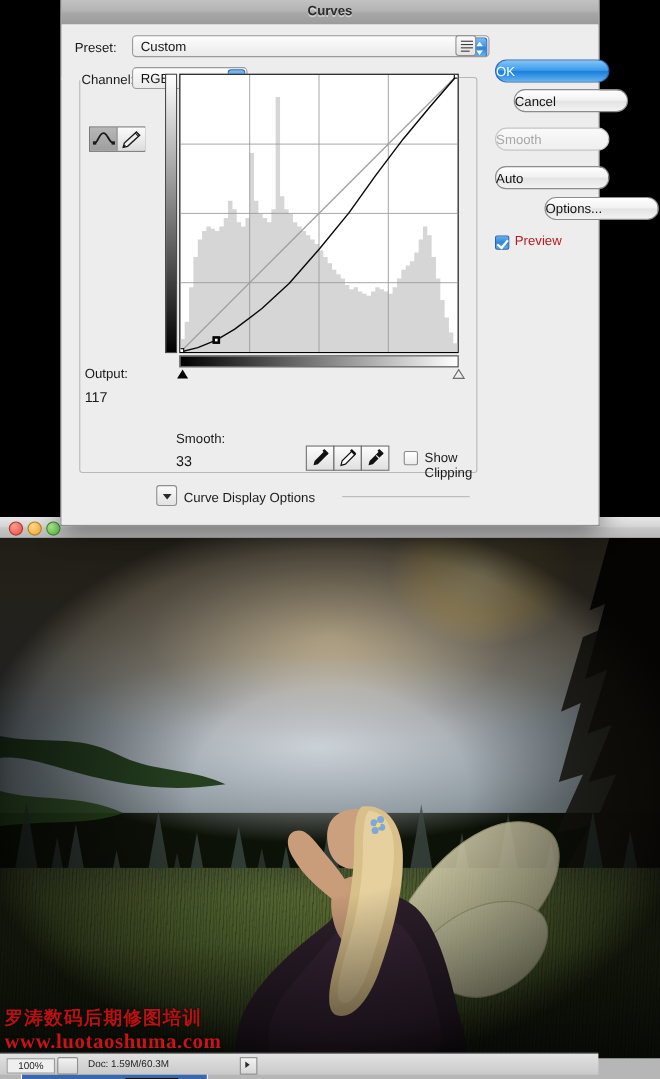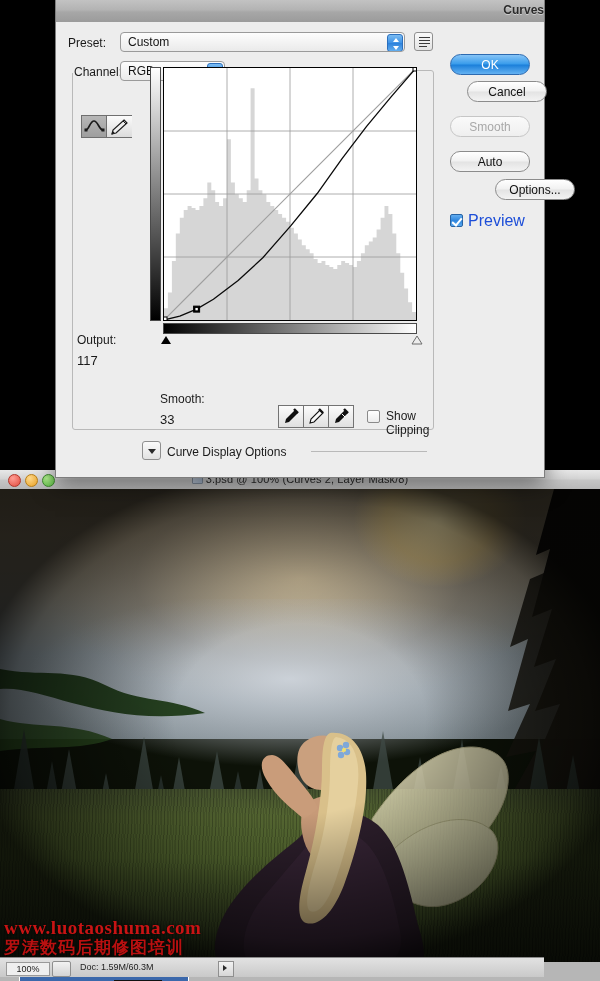--- a/index.html
+++ b/index.html
@@ -65,41 +65,41 @@
       border:2px solid #111;box-sizing:border-box;
       background:radial-gradient(ellipse 13px 16px at 50% 45%,#000 0%,#000 44%,#6b6b6b 68%,#ffffff 88%);}
 
   
   #curves-dialog{position:absolute;left:55px;top:0;width:490px;height:478px;
       background:#ededed;border:1px solid #7e7e7e;border-top:none;
       box-shadow:0 6px 22px rgba(0,0,0,.5);box-sizing:border-box;}
   #dlg-titlebar{position:absolute;left:0;top:0;width:488px;height:22px;
       background:linear-gradient(to bottom,#c2c2c2 0%,#b3b3b3 45%,#a7a7a7 55%,#9b9b9b 100%);
       border-bottom:1px solid #6f6f6f;}
-  #dlg-title{position:absolute;left:0;top:3px;width:488px;text-align:right;font-size:12px;
+  #dlg-title{position:absolute;left:0;top:3px;width:488px;text-align:center;font-size:12px;
       color:#2b2b2b;font-weight:bold;text-shadow:0 1px 0 rgba(255,255,255,.45);}
 
   #dlg-body{position:absolute;left:0;top:22px;width:488px;height:455px;background:#ededed;}
 
   .lbl{position:absolute;font-size:12px;color:#1a1a1a;}
   #preset-label{left:12px;top:14px;}
   #channel-label{left:18px;top:43px;}
 
   
   .popup{position:absolute;height:20px;border:1px solid #9a9a9a;border-radius:4px;
       background:linear-gradient(to bottom,#fdfdfd,#eaeaea);box-sizing:border-box;
       font-size:12px;color:#131313;padding-left:7px;line-height:19px;overflow:hidden;}
   .popup .arrows{position:absolute;right:1px;top:1px;width:16px;height:18px;border-radius:3px;
       background:linear-gradient(to bottom,#7bbcf2 0%,#3f93e6 48%,#2d82dc 52%,#63aeef 100%);
       border:1px solid #2b6fbd;box-sizing:border-box;}
   .popup .arrows:before{content:"";position:absolute;left:5px;top:3px;
       border-left:3px solid transparent;border-right:3px solid transparent;border-bottom:4px solid #fff;}
   .popup .arrows:after{content:"";position:absolute;left:5px;top:11px;
       border-left:3px solid transparent;border-right:3px solid transparent;border-top:4px solid #fff;}
-  #preset-popup{left:64px;top:10px;width:285px;}
+  #preset-popup{left:64px;top:10px;width:325px;}
   #channel-popup{left:64px;top:39px;width:105px;}
 
   #preset-menu-btn{position:absolute;left:358px;top:10px;width:19px;height:19px;
       border:1px solid #8f8f8f;border-radius:3px;box-sizing:border-box;
       background:linear-gradient(to bottom,#fafafa,#e3e3e3);}
   #preset-menu-btn .ln{position:absolute;left:4px;height:1px;background:#3a3a3a;}
 
   
   #graph-group{position:absolute;left:16px;top:48px;width:362px;height:360px;
       border:1px solid #b9b9b9;border-radius:3px;box-sizing:border-box;}
@@ -145,45 +145,44 @@
   
   #disclosure{position:absolute;left:86px;top:419px;width:19px;height:19px;
       border:1px solid #8f8f8f;border-radius:3px;box-sizing:border-box;
       background:linear-gradient(to bottom,#fafafa,#e2e2e2);}
   #disclosure:after{content:"";position:absolute;left:5px;top:7px;
       border-left:4px solid transparent;border-right:4px solid transparent;border-top:5px solid #2a2a2a;}
   #cdo-label{left:111px;top:423px;}
   #cdo-rule{position:absolute;left:255px;top:429px;width:116px;height:1px;background:#b9b9b9;}
 
   
-  .btn{position:absolute;left:394px;width:80px;height:21px;border-radius:11px;
-      box-sizing:border-box;font-size:12px;color:#111;text-align:center;line-height:20px;
+  .btn{position:absolute;left:394px;width:104px;height:21px;border-radius:11px;
+      box-sizing:border-box;font-size:12px;color:#111;text-align:left;line-height:20px;
       border:1px solid #8c8c8c;background:linear-gradient(to bottom,#ffffff 0%,#f1f1f1 48%,#e3e3e3 52%,#f3f3f3 100%);}
   .btn.primary{color:#fff;border-color:#2d6ab0;font-weight:normal;
       background:linear-gradient(to bottom,#86c4f7 0%,#399ceb 47%,#1b7fda 53%,#64b2f2 100%);}
   .btn.disabled{color:#a8a8a8;border-color:#c6c6c6;
       background:linear-gradient(to bottom,#fafafa,#efefef);}
   #btn-ok{top:32px;}
   #btn-cancel{top:59px;margin-left:17px;}
   #btn-smooth{top:94px;}
   #btn-auto{top:129px;border-radius:10px;}
   #btn-options{top:157px;margin-left:45px;}
   #preview-row{position:absolute;left:394px;top:192px;}
-  #preview-label{position:absolute;left:18px;top:-2px;font-size:16px;color:#1d4ed8;}
+  #preview-label{position:absolute;left:18px;top:-2px;font-size:12px;color:#b91c1c;}
 </style>
 </head>
 <body>
 
 <div id="doc-window">
 
   <div id="doc-titlebar">
     <div class="traffic" id="tl-close"></div>
     <div class="traffic" id="tl-min"></div>
     <div class="traffic" id="tl-max"></div>
-    <div id="doc-title"><span class="mini-doc-icon"></span><span>3.psd @ 100% (Curves 2, Layer Mask/8)</span></div>
   </div>
 
   <div id="canvas">
     <div id="sky"></div>
     <div id="fog"></div>
 
     <div id="birds">
       
       
       
@@ -285,22 +284,22 @@
     <div id="vignette"></div>
   </div>
 
   <div id="layer-overlay">
 
     <div id="mask-thumb"></div>
 
   </div>
 
   <div id="watermark">
+    <div id="wm2">罗涛数码后期修图培训</div>
     <div id="wm1">www.luotaoshuma.com</div>
-    <div id="wm2">罗涛数码后期修图培训</div>
   </div>
 
   <div id="doc-status">
     <div id="zoom-field">100%</div>
     <div id="status-btn"></div>
     <div id="doc-size">Doc: 1.59M/60.3M</div>
     <div id="status-arrow">
       <svg width="12" height="12" style="display:block">
           <path d="M4,3 L8,6 L4,9 Z" fill="#2a2a2a"></path>
         </svg>

